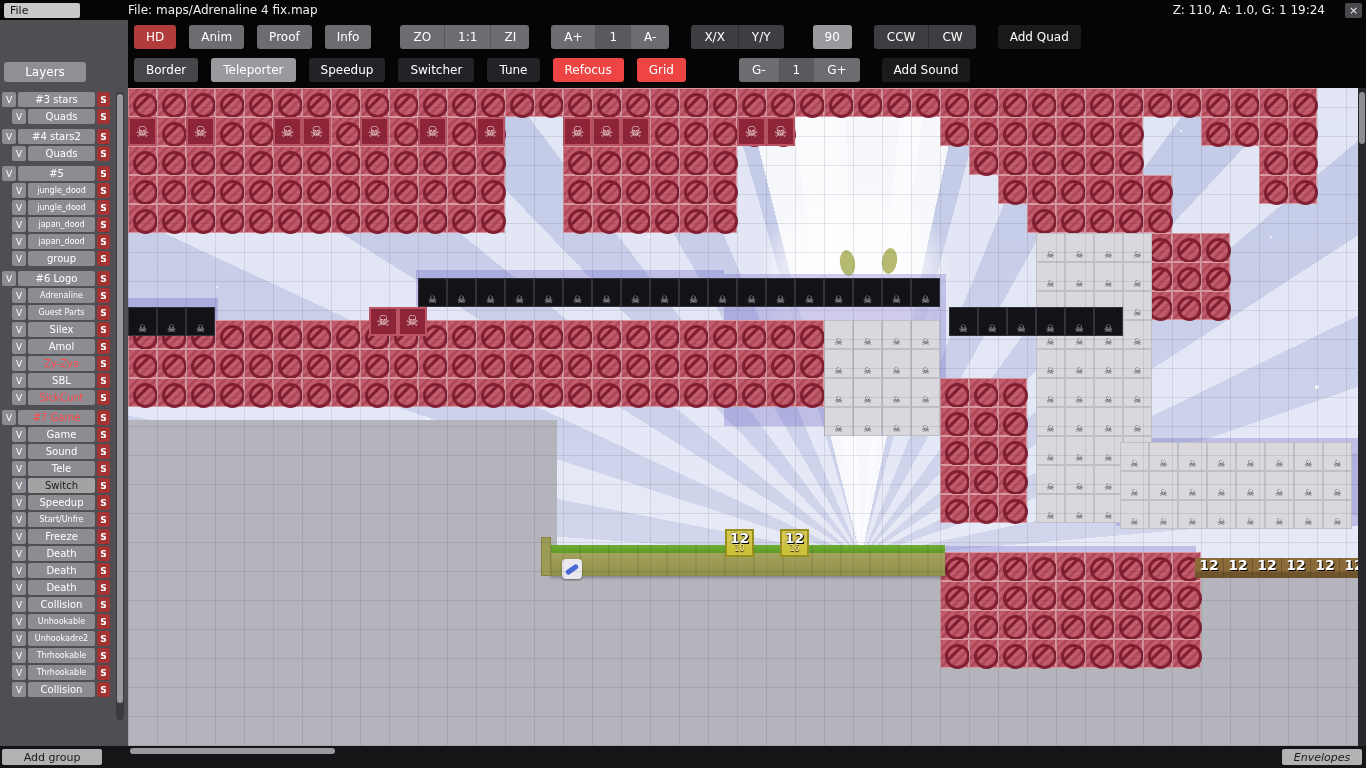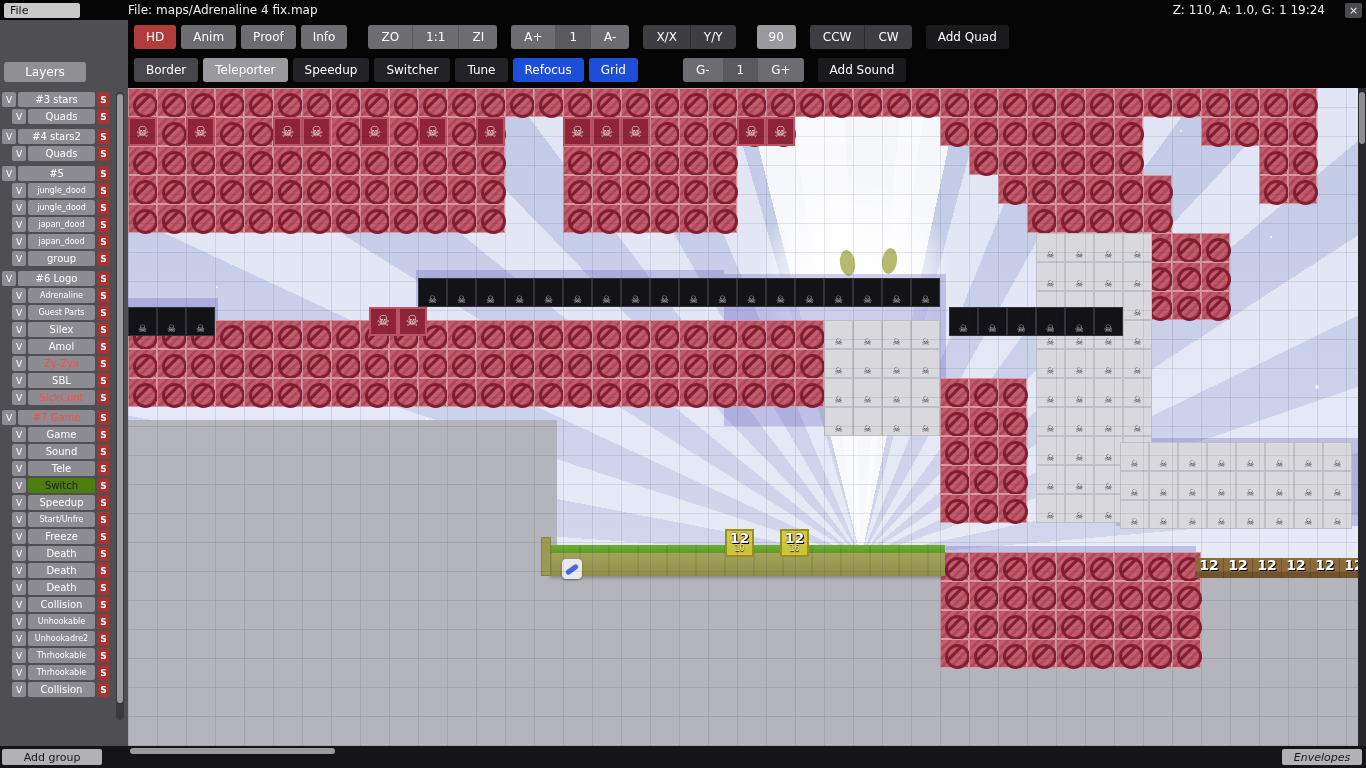--- a/index.html
+++ b/index.html
@@ -13,26 +13,26 @@
     display:flex; align-items:center; padding:0 4px; }
   .file-btn { width:76px; height:15px; background:#c9c9c9; color:#141414; font-size:11px;
     border-radius:2px; text-align:left; padding-left:6px; }
   .file-label { color:#f0f0f0; font-size:12px; margin-left:48px; }
   .status { color:#f0f0f0; font-size:12px; margin-left:auto; margin-right:20px; }
   .close-btn { width:17px; height:15px; background:#4a4a4e; color:#eee; border-radius:2px;
     font-size:11px; line-height:13px; }
 
   
   .toolbar { position:absolute; left:128px; top:20px; width:1238px; height:68px; background:#050506; }
-  .trow { display:flex; align-items:flex-end; margin-left:6px; }
+  .trow { display:flex; align-items:flex-end; margin-left:6px;gap:8px; }
   .trow1 { margin-top:5px; } .trow2 { margin-top:9px; }
   .tb { background:#6d6d71; color:#fff; font-size:12px; padding:5px 12px; border-radius:3px; margin-right:5px; }
   .tb.red-active { background:#b23c3c; }
   .tb.active { background:#9a9a9e; }
-  .tb.lightish { background:#1d4ed8; }
+  .tb.lightish { background:#ef4444; }
   .tb.middark { background:#47474b; }
   .tb.blackish { background:#232327; }
   .tb.blackbtn { background:#1a1a1d; }
   .btn-group { display:flex; border-radius:3px; overflow:hidden; margin-right:5px; }
   .btn-group .seg { background:#6d6d71; color:#fff; font-size:12px; padding:5px 13px;
     border-right:1px solid #58585c; }
   .btn-group .seg:last-child { border-right:none; }
   .btn-group .seg.val { background:#5a5a5e; }
   .btn-group.dark .seg { background:#3e3e42; border-color:#2c2c30; }
   .gap { margin-left:16px; } .gap-s { margin-left:9px; }
@@ -43,21 +43,21 @@
     background:#909094; color:#fff; font-size:12px; border-radius:3px; }
   .layer-list { position:absolute; left:2px; top:72px; width:108px; bottom:4px; overflow:hidden; }
   .lrow { display:flex; gap:2px; height:15px; margin-bottom:2px; padding-left:10px; }
   .lrow.lgroup { padding-left:0; margin-top:5px; }
   .lrow.lgroup:first-child { margin-top:0; }
   .vbtn { width:14px; background:#8c8c92; color:#fff; font-size:9px; border-radius:2px; }
   .nbtn { flex:1; background:#8c8c92; color:#fff; font-size:10px; border-radius:2px;
     overflow:hidden; white-space:nowrap; }
   .nbtn.sm { font-size:8px; }
   .nbtn.redtx { color:#ff4a4a; }
-  .nbtn.sel { background:#4d7c0f; color:#202020; }
+  .nbtn.sel { background:#a3a3a3; color:#202020; }
   .sbtn { width:13px; background:#a43434; color:#fff; font-size:9px; font-weight:bold; border-radius:2px; }
   .side-scroll { position:absolute; right:4px; top:72px; bottom:26px; width:8px;
     background:#3b3b3f; border-radius:4px; }
   .side-thumb { position:absolute; left:1px; top:2px; width:6px; height:97%;
     background:#9a9a9e; border-radius:3px; }
 
   
   .canvas { position:absolute; left:128px; top:88px; width:1230px; height:658px; overflow:hidden;
     background:#c9d0ea; }
   .sky { position:absolute; inset:0; background:

